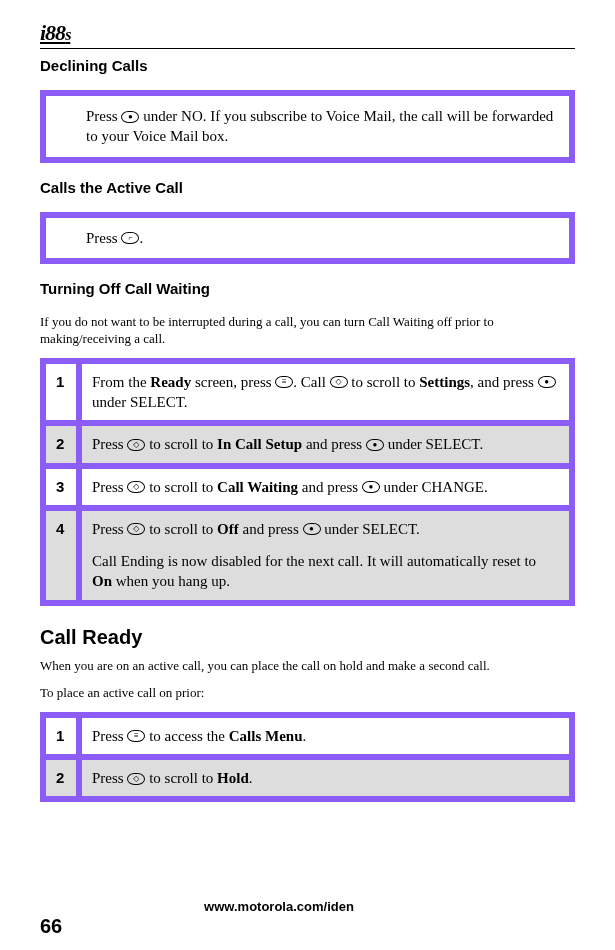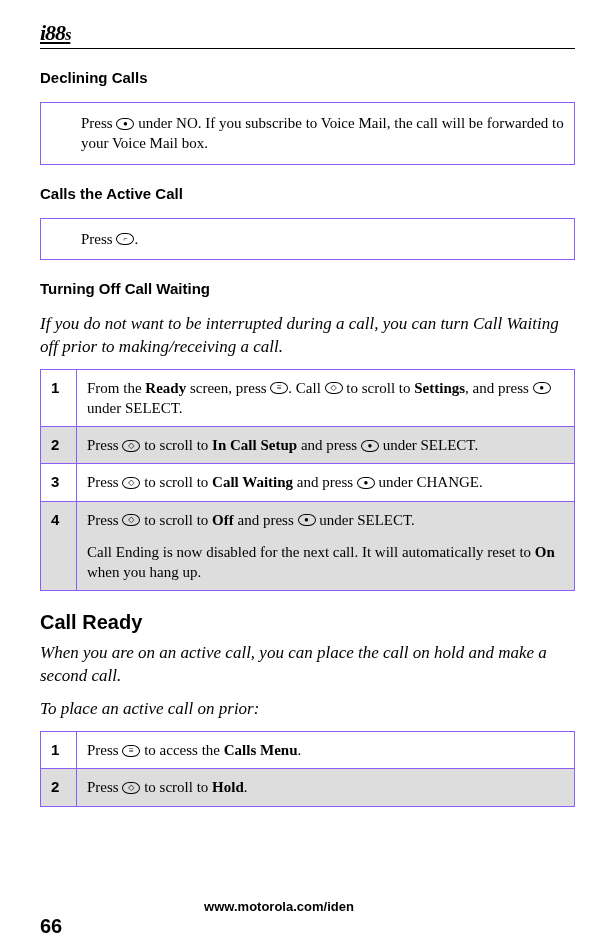--- a/index.html
+++ b/index.html
@@ -36,42 +36,41 @@
       border: none;
       border-top: 1.5px solid #000;
       margin-top: 2px;
       margin-bottom: 8px;
     }
     .section-subtitle {
       font-family: Arial, Helvetica, sans-serif;
       font-weight: bold;
       font-size: 15px;
       margin-bottom: 16px;
-      margin-top: 20px;
+      margin-top: 0;
     }
     .h2 {
       font-family: Arial, Helvetica, sans-serif;
       font-weight: bold;
       font-size: 20px;
       margin-top: 20px;
       margin-bottom: 8px;
     }
     .body-text {
-      font-size: 17px;
+      font-size: 13px;
       line-height: 1.35;
       margin-bottom: 10px;
-      font-style: italic;
     }
     .step-table {
       width: 100%;
       border-collapse: collapse;
       margin-bottom: 16px;
     }
     .step-table td {
-      border: 1px solid #8b5cf6;
+      border: 6px solid #8b5cf6;
       padding: 8px 10px;
       vertical-align: top;
       line-height: 1.35;
     }
     .step-table .step-num {
       width: 36px;
       font-family: Arial, Helvetica, sans-serif;
       font-weight: bold;
       text-align: left;
     }

